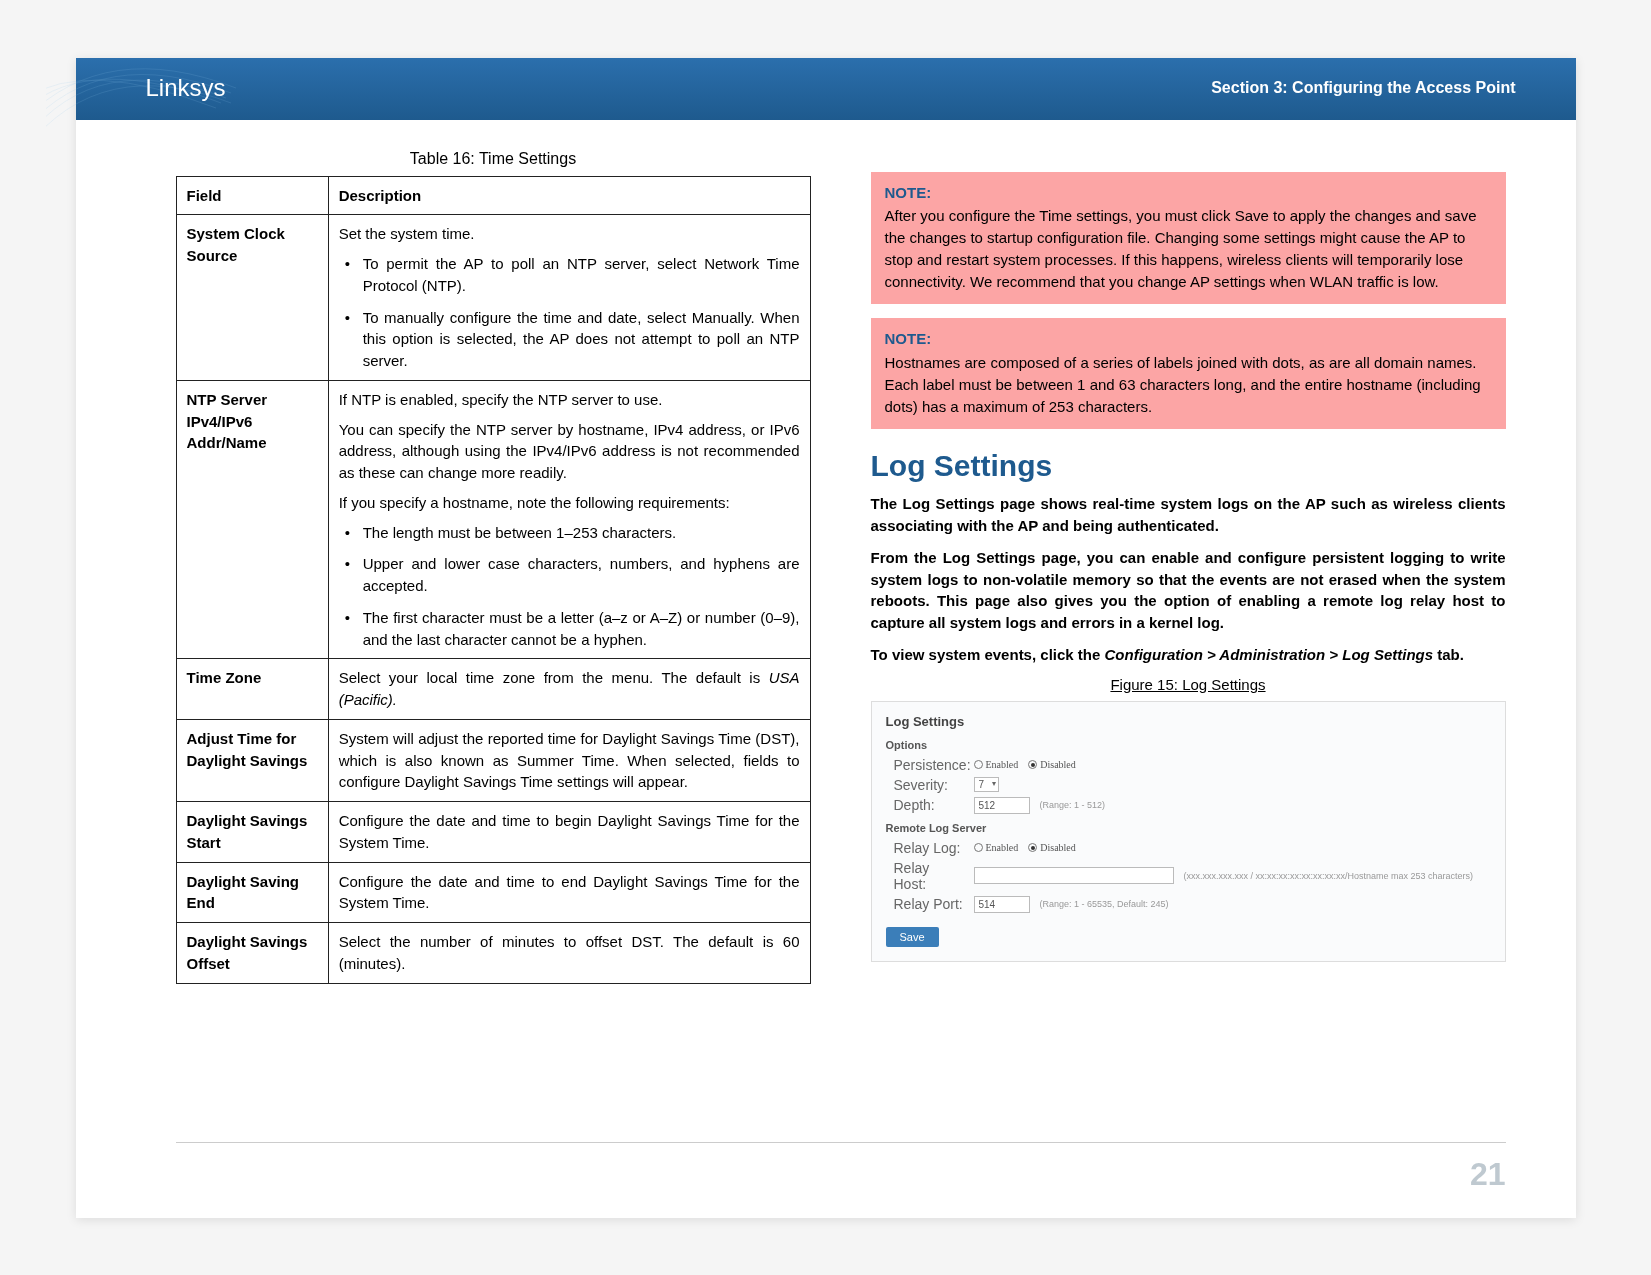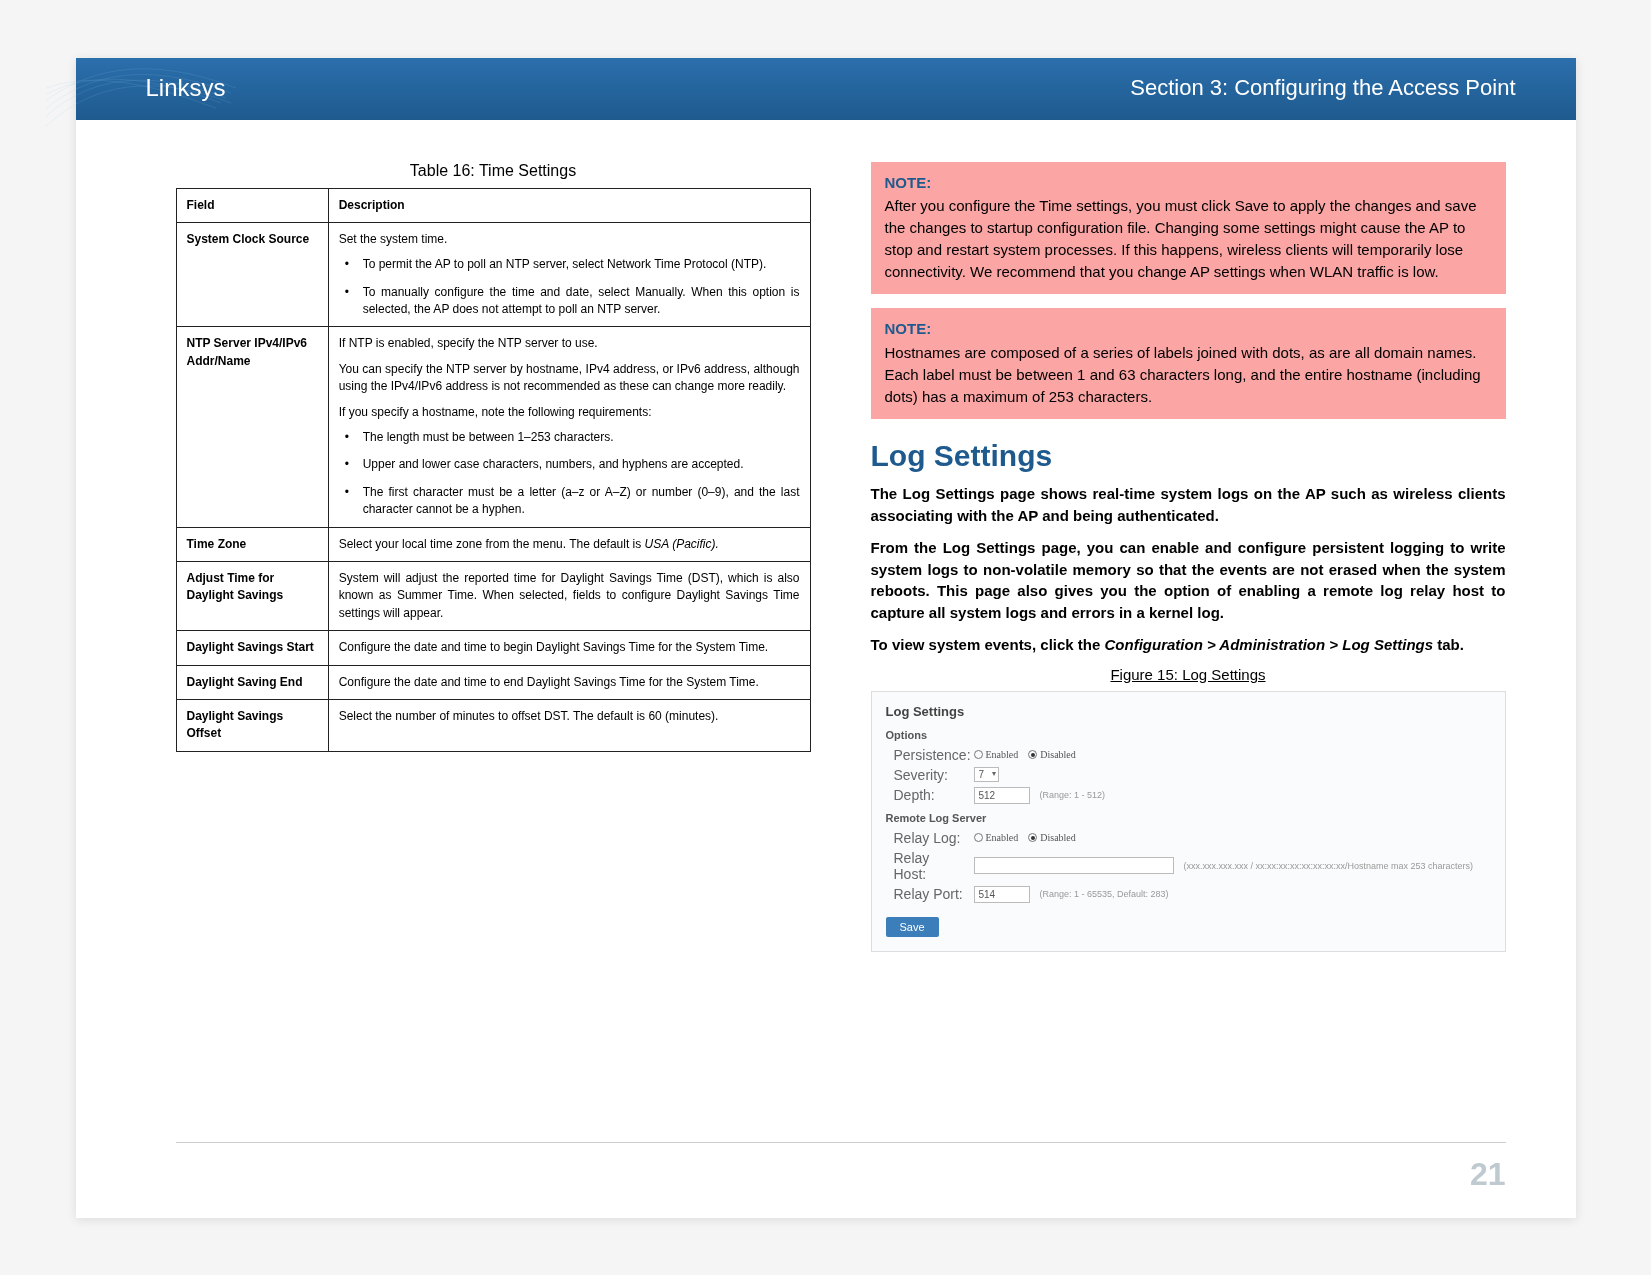--- a/index.html
+++ b/index.html
@@ -34,32 +34,33 @@
       left: -30px;
       top: -20px;
       width: 200px;
       height: 120px;
       opacity: 0.3;
       pointer-events: none;
       overflow: hidden;
     }
     .header-swirl svg { width: 100%; height: 100%; }
     .brand { font-size: 24px; font-weight: 400; position: relative; z-index: 2; }
-    .section-title { font-size: 22px; font-weight: 400; }
+    .section-title { font-size: 16px; font-weight: 700; }
     .content {
       display: flex;
-      padding: 42px 70px 0 100px;
+      padding: 30px 70px 0 100px;
       gap: 60px;
+      align-items: center;
     }
     .col { flex: 1; min-width: 0; }
     .table-caption { text-align: center; font-size: 16px; margin-bottom: 8px; }
     table.settings {
       border-collapse: collapse;
       width: 100%;
-      font-size: 12px;
+      font-size: 15px;
     }
     table.settings th, table.settings td {
       border: 1px solid #222;
       padding: 8px 10px;
       vertical-align: top;
       text-align: left;
       line-height: 1.45;
     }
     table.settings th { font-weight: 700; background: #fff; }
     table.settings td.field { font-weight: 700; width: 24%; }
@@ -270,21 +271,21 @@
             </span>
         </div>
         <div class="ss-row">
           <span class="ss-label">Relay Host:</span>
           <span class="ss-input wide">&nbsp;</span>
           <span class="ss-hint">(xxx.xxx.xxx.xxx / xx:xx:xx:xx:xx:xx:xx:xx/Hostname max 253 characters)</span>
         </div>
         <div class="ss-row">
           <span class="ss-label">Relay Port:</span>
           <span class="ss-input small">514</span>
-          <span class="ss-hint">(Range: 1 - 65535, Default: 283)</span>
+          <span class="ss-hint">(Range: 1 - 65535, Default: 245)</span>
         </div>
         <span class="ss-save">Save</span>
       </div>
     </div>
   </div>
 
   <div class="page-hr"></div>
   <div class="page-num">21</div>
 </div>
 

